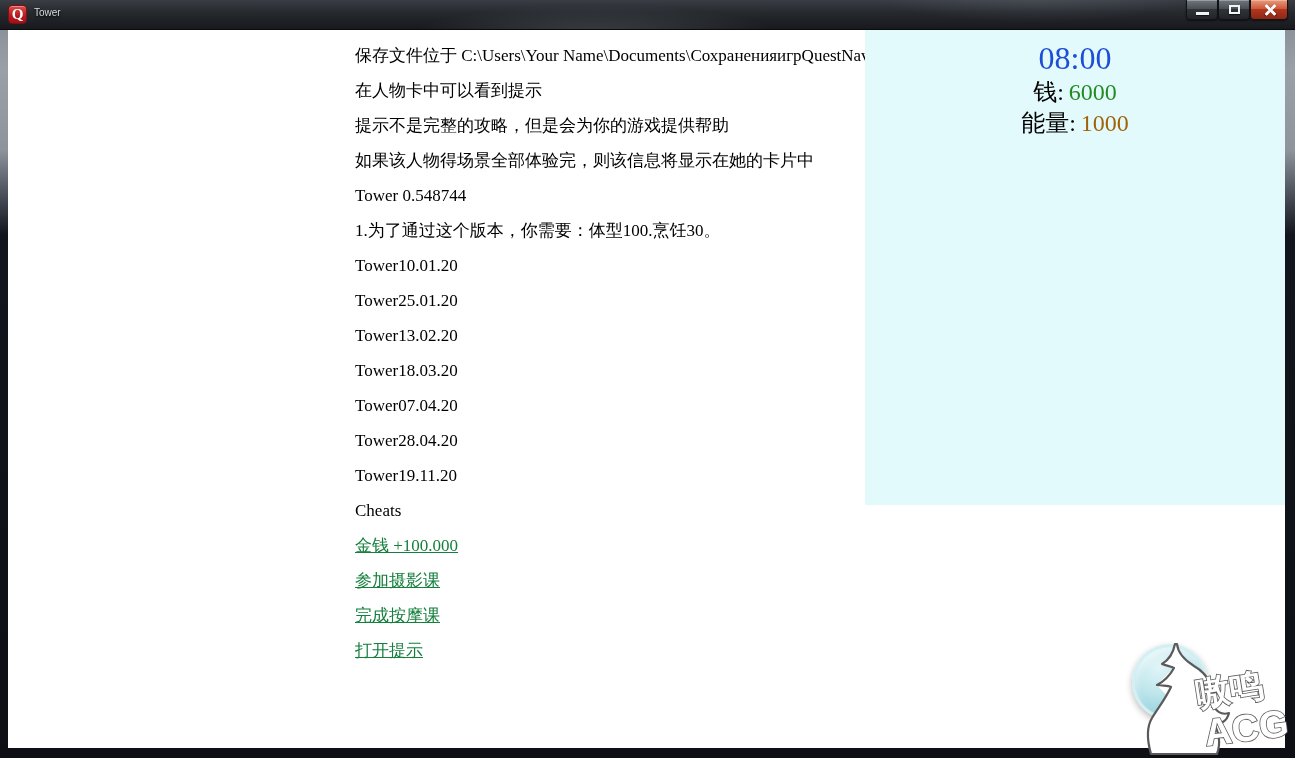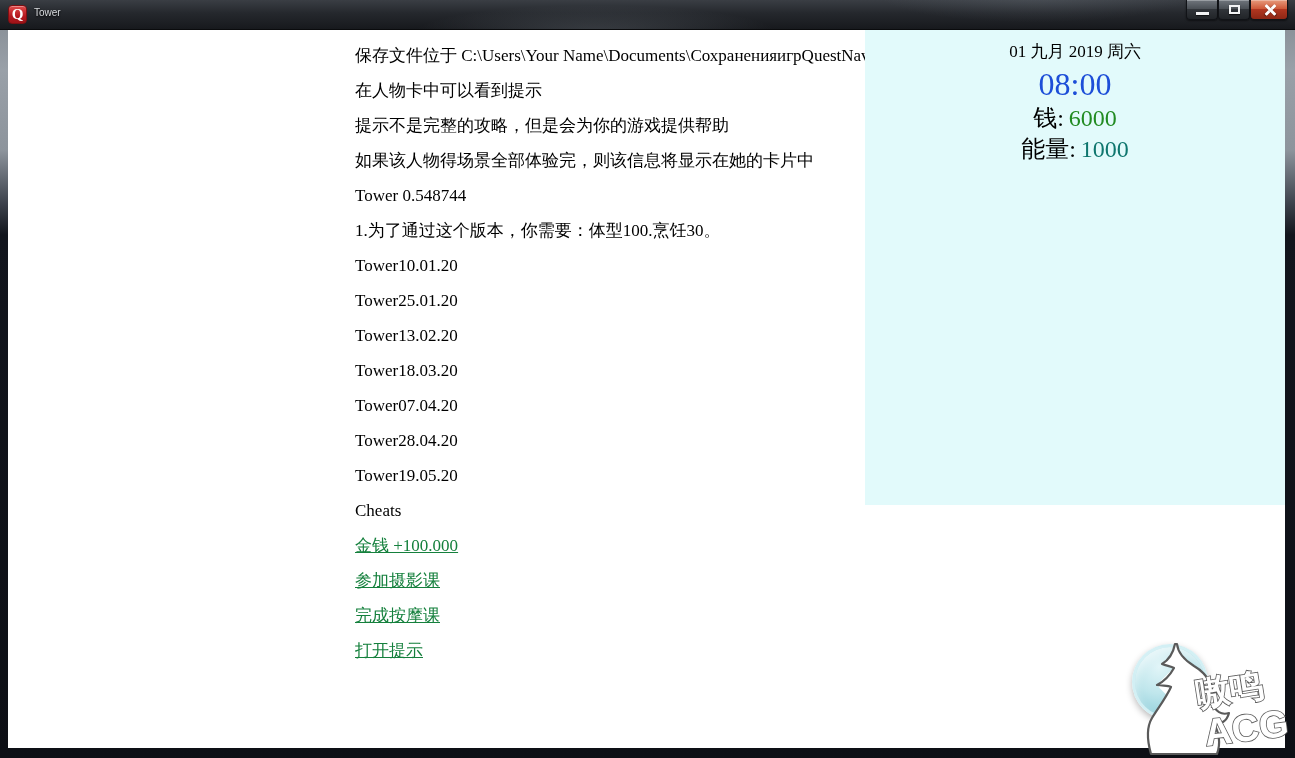--- a/index.html
+++ b/index.html
@@ -125,36 +125,35 @@
         <p class="line">提示不是完整的攻略，但是会为你的游戏提供帮助</p>
         <p class="line">如果该人物得场景全部体验完，则该信息将显示在她的卡片中</p>
         <p class="line">Tower 0.548744</p>
         <p class="line">1.为了通过这个版本，你需要：体型100.烹饪30。</p>
         <p class="line">Tower10.01.20</p>
         <p class="line">Tower25.01.20</p>
         <p class="line">Tower13.02.20</p>
         <p class="line">Tower18.03.20</p>
         <p class="line">Tower07.04.20</p>
         <p class="line">Tower28.04.20</p>
-        <p class="line">Tower19.05.20</p>
+        <p class="line">Tower19.11.20</p>
         <p class="line">Cheats</p>
         <p class="line"><a href="#">金钱 +100.000</a></p>
         <p class="line"><a href="#">参加摄影课</a></p>
         <p class="line"><a href="#">完成按摩课</a></p>
         <p class="line"><a href="#">打开提示</a></p>
       </div>
 
     <div class="sidebar" style="background: rgb(226, 250, 251);">
-      <div class="sb-date">01 九月 2019 周六</div>
       <div class="sb-time">08:00</div>
       <div class="sb-stat">
         <span>钱:</span><span class="stat-value" style="color: rgb(34, 139, 34);">6000</span>
       </div>
       <div class="sb-stat">
-        <span>能量:</span><span class="stat-value" style="color: #0f766e;">1000</span>
+        <span>能量:</span><span class="stat-value" style="color: #a16207;">1000</span>
       </div>
     </div>
 
     <div class="back-button">
       <svg width="40" height="48" viewBox="0 0 40 48">
         <polyline points="28,7 11,24 28,41" fill="none" stroke="#ffffff" stroke-width="9" stroke-linecap="round" stroke-linejoin="round"></polyline>
       </svg>
     </div>
 
   </div>

